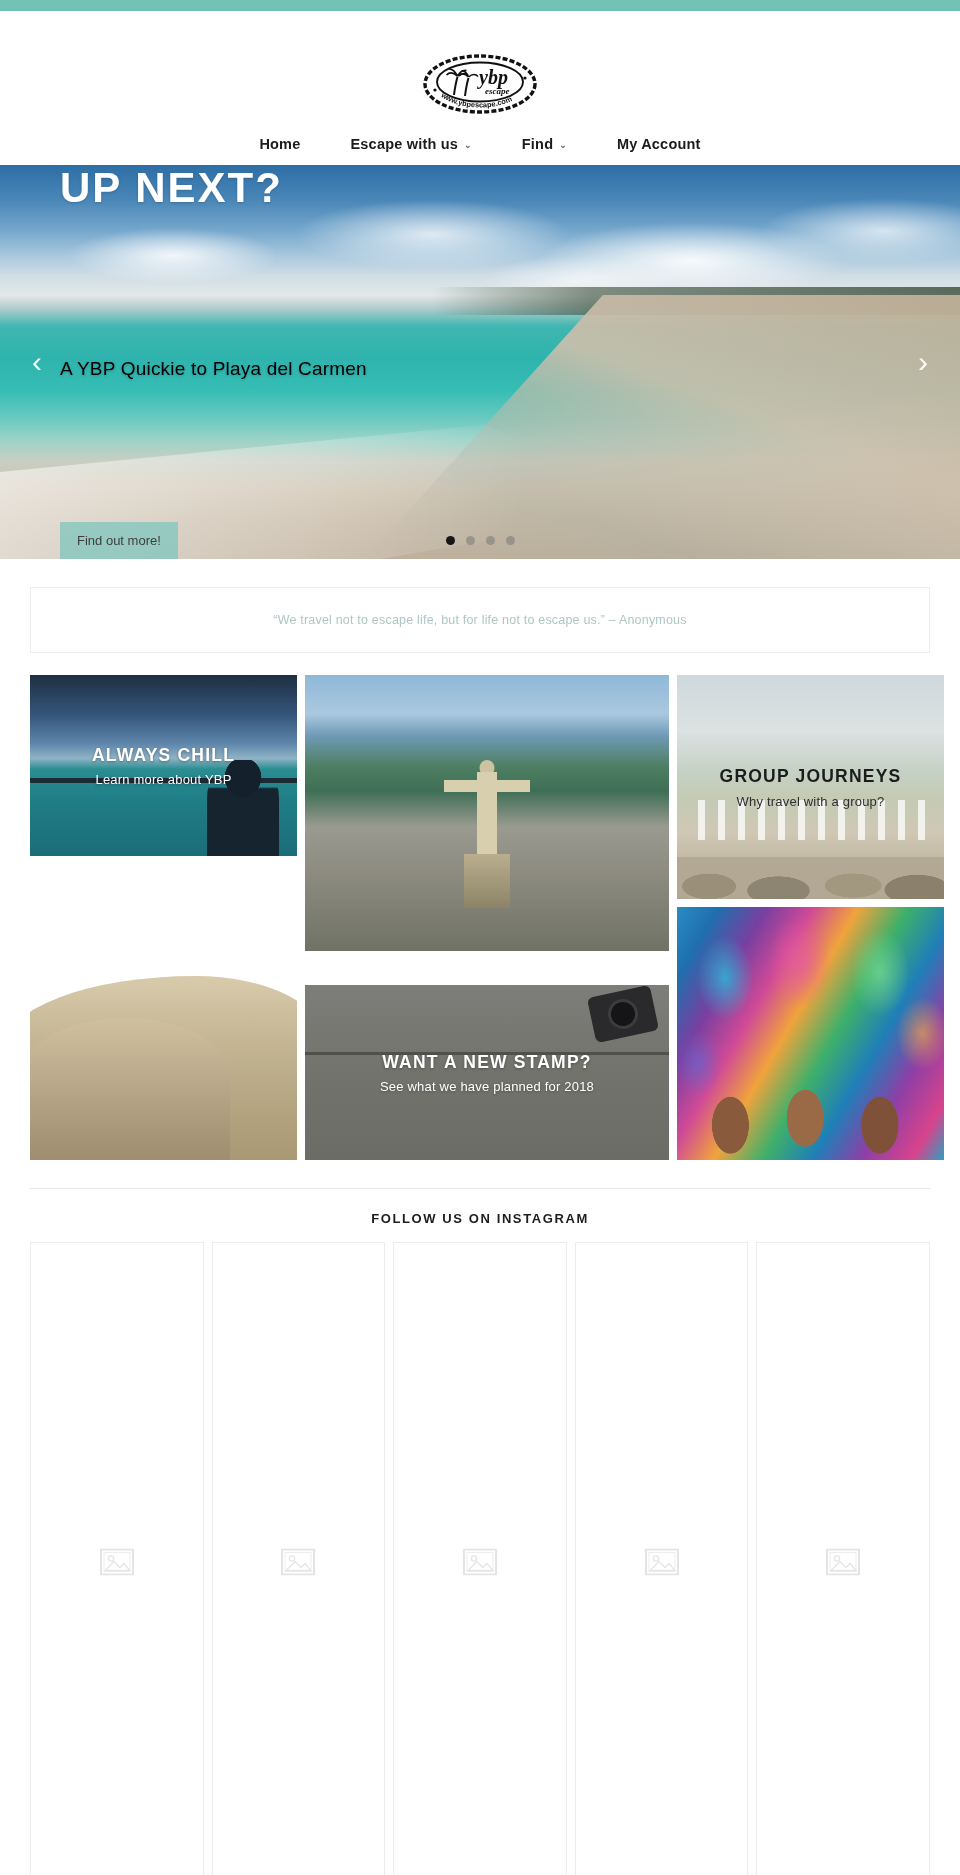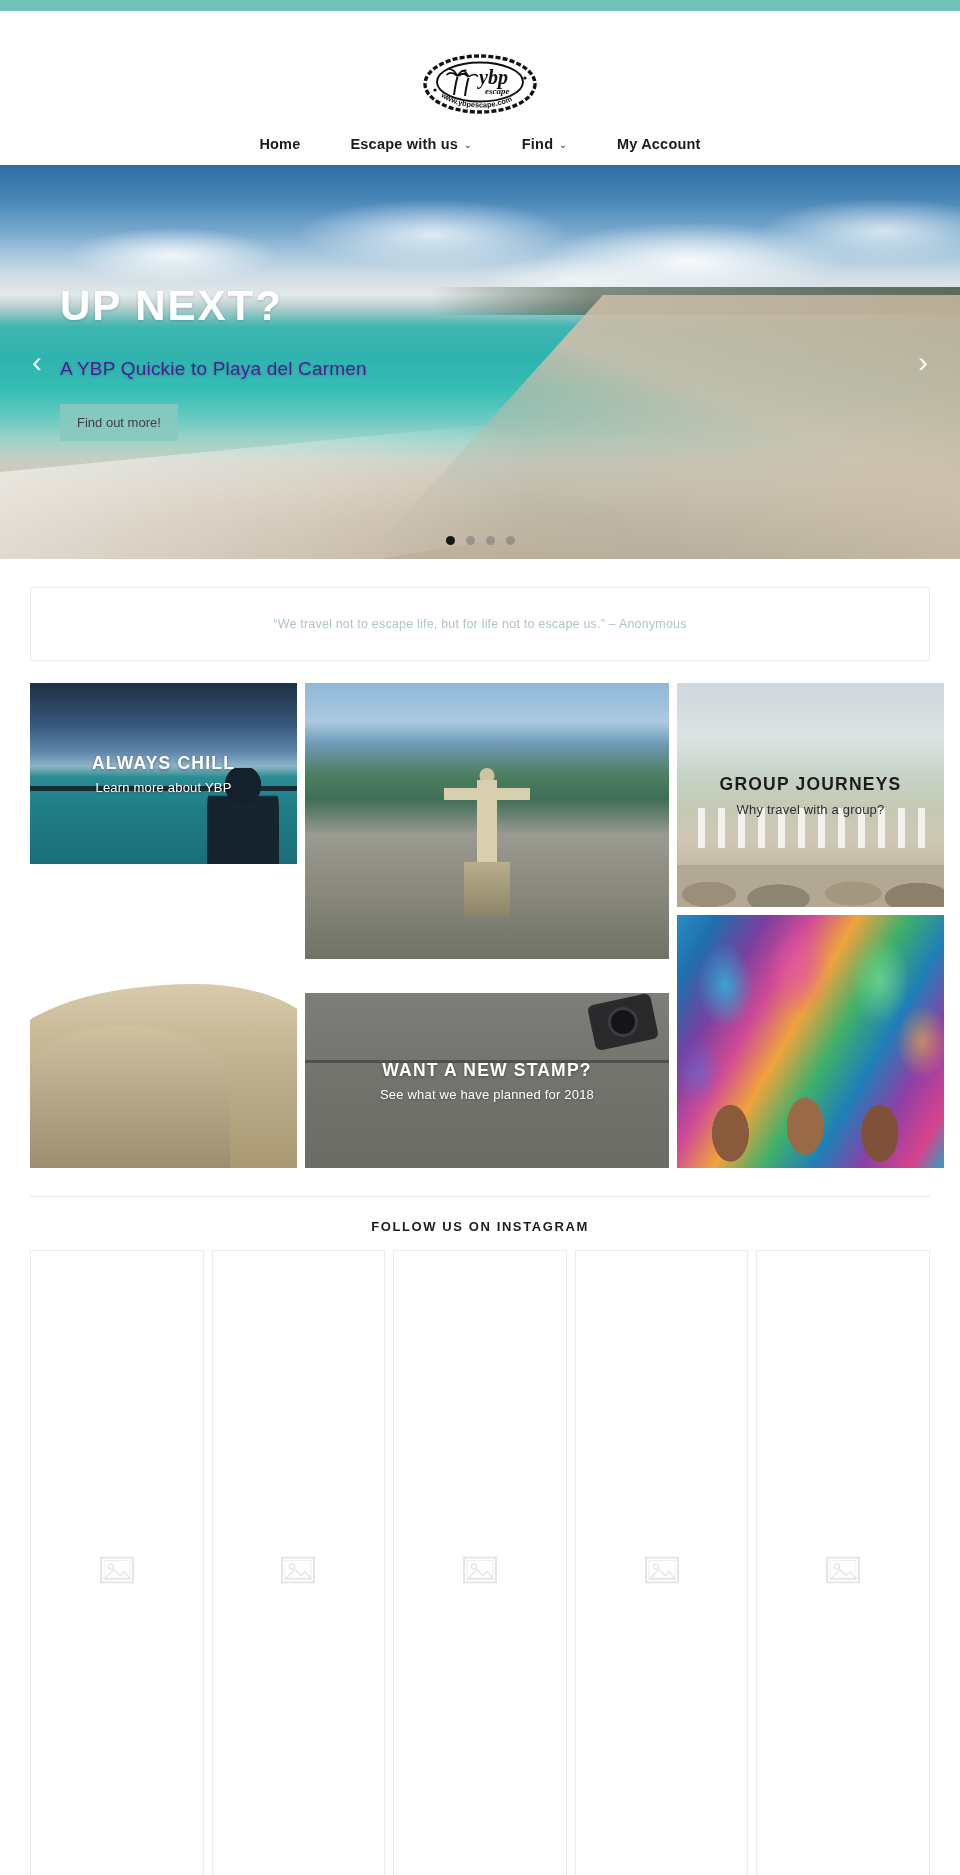--- a/index.html
+++ b/index.html
@@ -59,29 +59,30 @@
     position:absolute; right:0; top:31%; width:55%; height:7%;
     background: linear-gradient(to right, rgba(60,80,60,0) 0%, rgba(55,75,55,.6) 30%, rgba(45,65,45,.75) 100%);
   }
   .hero-foam {
     position:absolute; left:0; bottom:0; width:72%; height:34%;
     background: linear-gradient(100deg, rgba(255,255,255,.55) 0%, rgba(255,255,255,.25) 45%, transparent 75%);
     clip-path: polygon(0 35%, 70% 0, 100% 60%, 55% 100%, 0 100%);
   }
   .hero-inner {
     position:relative; z-index:3; width:960px; height:100%;
-    display:flex; flex-direction:column; justify-content:center;
+    display:flex; flex-direction:column; justify-content:space-between;
     padding-left: 60px;
+    gap: 28px;
   }
   .hero-title {
     color:#fff; font-size: 42px; font-weight: bold; letter-spacing: 2px;
     line-height: 1.1; text-shadow: 0 1px 3px rgba(0,0,0,.18);
   }
   .hero-sub {
-    color:#4c1d95; font-size: 19px; margin-top: 28px; letter-spacing:.2px;
+    color:#000000; font-size: 19px; margin-top: 28px; letter-spacing:.2px;
     text-shadow: 0 1px 3px rgba(0,0,0,.2);
   }
   .hero-btn {
     margin-top: 24px; align-self:flex-start;
     background: rgba(137,200,190,.85); color:#3e3e3e;
     border:none; font-size: 13px; padding: 11px 17px; cursor:pointer;
     font-family:"Liberation Sans", sans-serif;
   }
   .hero-arrow {
     position:absolute; top:50%; transform:translateY(-50%); z-index:5;
@@ -93,21 +94,21 @@
   .hero-dots {
     position:absolute; bottom: 14px; left:0; width:100%; z-index:5;
     display:flex; justify-content:center; gap:11px;
   }
   .dot { width:9px; height:9px; border-radius:50%; background: rgba(120,120,120,.55); cursor:pointer; }
   .dot.active { background:#161616; }
 
   
   .quote-wrap { padding: 28px 30px 22px; background:#fff; }
   .quote-box {
-    border: 1px solid #ececec; height: 74px;
+    border: 1px solid #ececec; height: 66px;
     display:flex; align-items:center; justify-content:center;
   }
   .quote-text { font-size: 12.5px; color:#aec6c4; letter-spacing:.2px; }
 
   
   .mosaic { padding: 0 30px; display:grid; gap:8px;
             grid-template-columns: 267px 364px 267px;
             grid-template-rows: 181px 35px 44px 201px; }
   .tile { position:relative; overflow:hidden; cursor:pointer;padding-left:25px; }
   .tile .cap {

